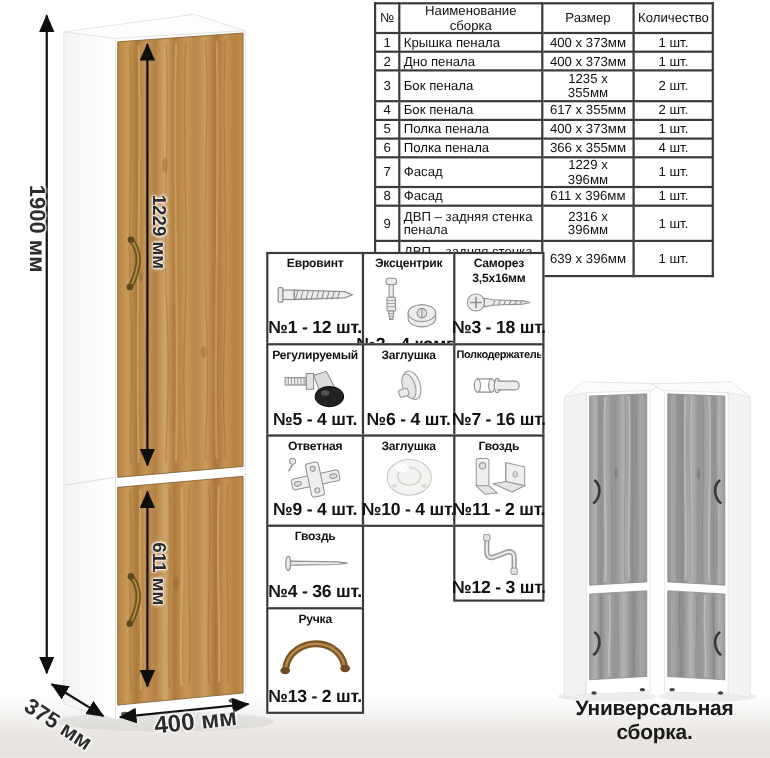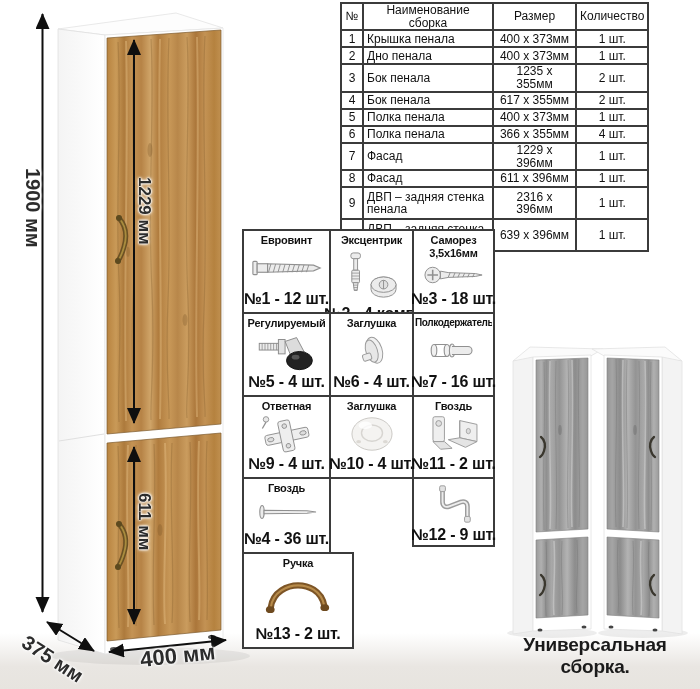--- a/index.html
+++ b/index.html
@@ -376,24 +376,24 @@
     <div class="hw-count">№4 - 36 шт.</div>
   </div>
   <div class="hw" style="left:412px;top:477px;width:83px;height:70px">
     <div class="hw-title">Ключ</div>
     <svg class="hw-ico" width="50" height="44" viewBox="0 0 52 46">
       <path d="M14,8 v13 c0,4 3,6 7,4.5 L33,21 c4,-1.5 7,0.5 7,4.5 v12" fill="none" stroke="#9c9c9c" stroke-width="5" stroke-linecap="round" stroke-linejoin="round"></path>
       <path d="M14,8 v13 c0,4 3,6 7,4.5 L33,21 c4,-1.5 7,0.5 7,4.5 v12" fill="none" stroke="#ededed" stroke-width="2" stroke-linecap="round" stroke-linejoin="round"></path>
       <rect x="11" y="4" width="6" height="6" rx="1.5" fill="#e2e2e2" stroke="#9c9c9c" stroke-width="1"></rect>
       <rect x="37" y="36" width="6" height="6" rx="1.5" fill="#e2e2e2" stroke="#9c9c9c" stroke-width="1"></rect>
     </svg>
-    <div class="hw-count">№12 - 9 шт.</div>
-  </div>
-
-  <div class="hw" style="left:242px;top:552px;width:112px;height:97px">
+    <div class="hw-count">№12 - 3 шт.</div>
+  </div>
+
+  <div class="hw" style="left:242px;top:552px;width:89px;height:97px">
     <div class="hw-title">Ручка</div>
     <svg class="hw-ico" width="74" height="40" viewBox="0 0 76 40">
       <path d="M10,31 C12,14 28,8 38,8 C48,8 62,13 65,29" fill="none" stroke="#7d5526" stroke-width="6.5" stroke-linecap="round"></path>
       <path d="M10,31 C12,14 28,8 38,8 C48,8 62,13 65,29" fill="none" stroke="#b78b4a" stroke-width="2.2" stroke-linecap="round"></path>
       <ellipse cx="9.5" cy="33" rx="4.5" ry="3.5" fill="#6e4a1f"></ellipse>
         <ellipse cx="65.5" cy="31" rx="4.5" ry="3.5" fill="#6e4a1f"></ellipse>
     </svg>
     <div class="hw-count">№13 - 2 шт.</div>
   </div>
 

